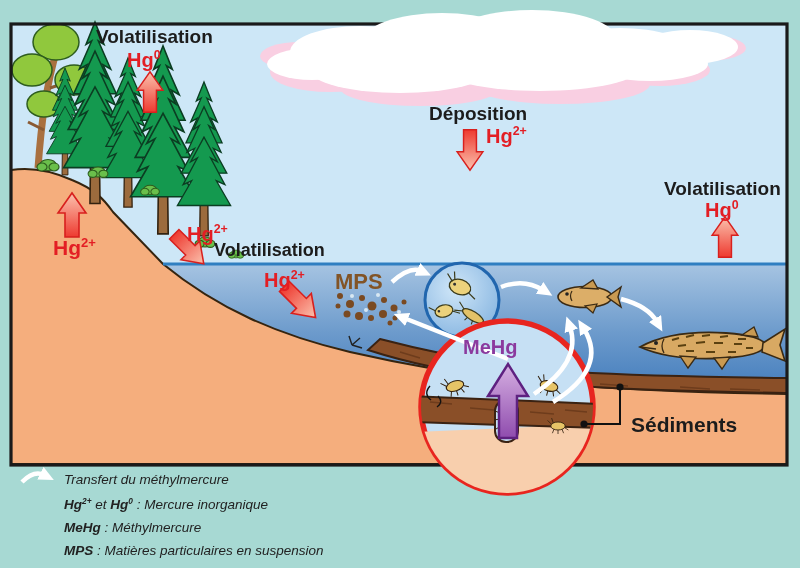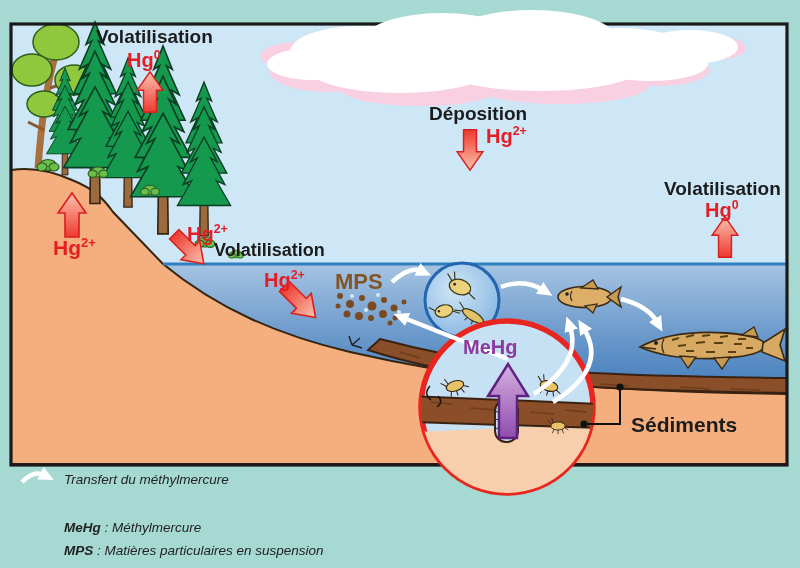--- a/index.html
+++ b/index.html
@@ -259,16 +259,17 @@
 
 <div class="lbl red" style="left:264px;top:269px;font-size:20px"><span>Hg</span><sup>2+</sup></div>
 
 <div class="lbl brown" style="left:335px;top:271px;font-size:22px">MPS</div>
 
 <div class="lbl purple" style="left:463px;top:337px;font-size:20px">MeHg</div>
 
 <div class="lbl black" style="left:631px;top:414px;font-size:21px">Sédiments</div>
 
 <div class="lg" style="top:472px">Transfert du méthylmercure</div>
+<div class="lg" style="top:495px"><b><span>Hg</span><sup>2+</sup></b><span> et </span><b><span>Hg</span><sup>0</sup></b><span> : Mercure inorganique</span></div>
 <div class="lg" style="top:520px"><b>MeHg</b><span> : Méthylmercure</span></div>
 <div class="lg" style="top:543px"><b>MPS</b><span> : Matières particulaires en suspension</span></div>
 
 </div>
 
 </body></html>

